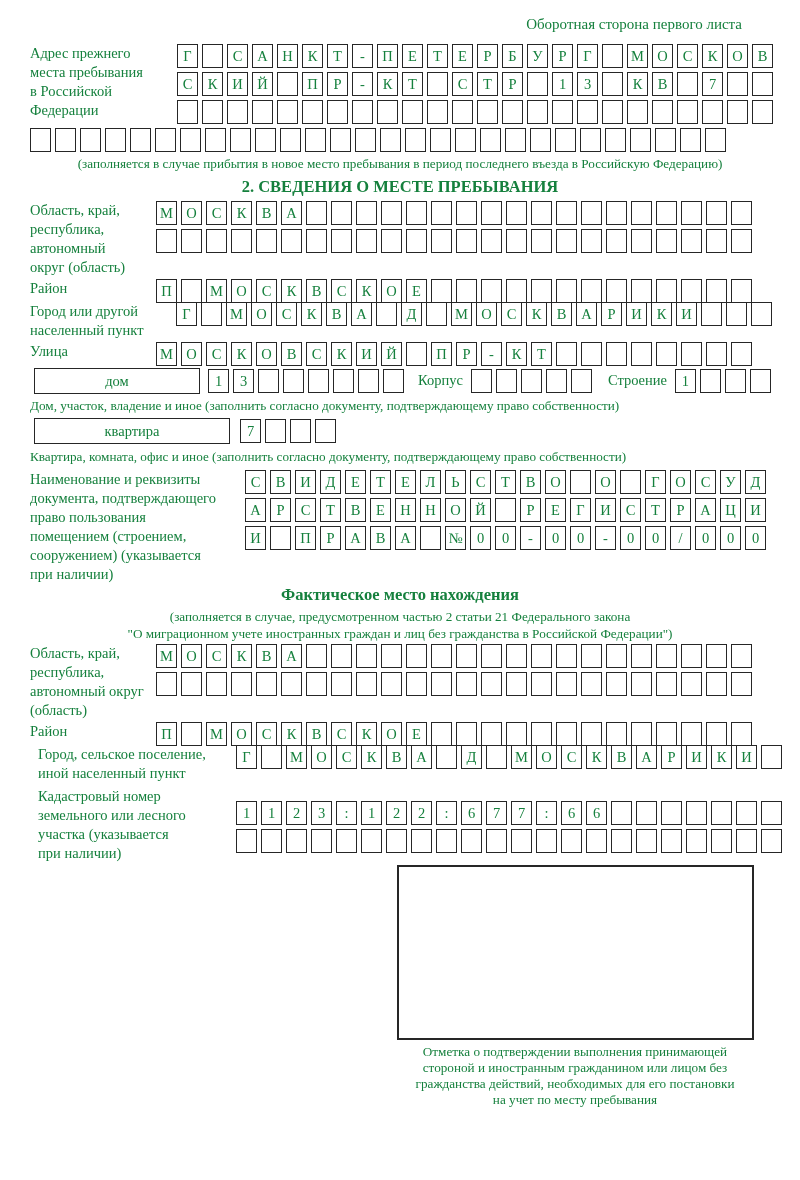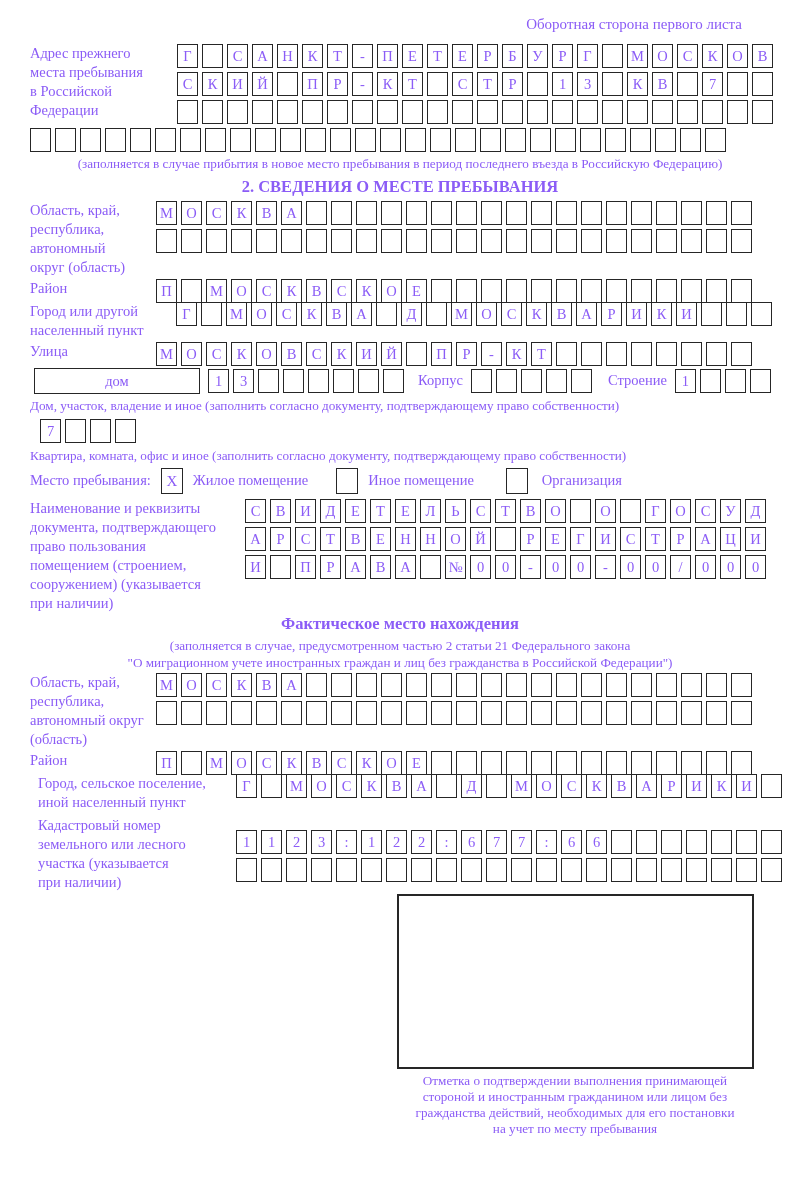--- a/index.html
+++ b/index.html
@@ -1,18 +1,18 @@
 <!DOCTYPE html>
 <html><head>
 <meta charset="utf-8">
 <style>
   html,body{margin:0;padding:0;background:#fff;}
   .page{
     width:800px;height:1180px;background:#ffffff;overflow:hidden;
-    font-family:"Liberation Serif","DejaVu Serif",serif;color:#8b5cf6;
+    font-family:"Liberation Serif","DejaVu Serif",serif;color:#15803d;
     box-sizing:border-box;padding:14px 30px 0 30px;position:relative;
   }
   .hdr{text-align:right;font-size:15px;line-height:20px;padding-right:28px;}
   .frow{display:flex;align-items:flex-start;}
   .lbl{font-size:14.5px;line-height:19px;white-space:pre-line;flex-shrink:0;}
   .w147{width:147px;}.w126{width:126px;}.w146{width:146px;}.w215{width:215px;}.w198{width:198px;margin-left:8px;}
   .rows{display:flex;flex-direction:column;}
   .rows .cells + .cells{margin-top:4px;}
   .cells{display:flex;height:24px;}
   .cell{
@@ -340,38 +340,30 @@
     <div class="cells" style="margin-top:1px">
         <span class="cell">1</span>
         <span class="cell"></span>
         <span class="cell"></span>
         <span class="cell"></span>
       </div>
   </div>
   <div class="cap" style="margin-top:3px;text-align:left">Дом, участок, владение и иное (заполнить согласно документу, подтверждающему право собственности)</div>
 
   <div class="frow" style="margin-top:4px">
+    <div class="wbox" style="width:196px;margin-left:4px">квартира</div>
     <div class="cells" style="margin-left:10px;margin-top:1px">
         <span class="cell">7</span>
         <span class="cell"></span>
         <span class="cell"></span>
         <span class="cell"></span>
       </div>
   </div>
   <div class="cap" style="margin-top:4px;text-align:left">Квартира, комната, офис и иное (заполнить согласно документу, подтверждающему право собственности)</div>
 
-  <div class="frow" style="margin-top:4px">
-    <span class="inl">Место пребывания:</span>
-    <span class="checkbox" style="margin-left:10px">X</span>
-    <span class="inl" style="margin-left:10px">Жилое помещение</span>
-    <span class="checkbox" style="margin-left:28px"></span>
-    <span class="inl" style="margin-left:10px">Иное помещение</span>
-    <span class="checkbox" style="margin-left:32px"></span>
-    <span class="inl" style="margin-left:14px">Организация</span>
-  </div>
 
   <div class="frow" style="margin-top:5px">
     <div class="lbl w215">Наименование и реквизиты
 документа, подтверждающего
 право пользования
 помещением (строением,
 сооружением) (указывается
 при наличии)</div>
     <div class="rows">
       <div class="cells">

